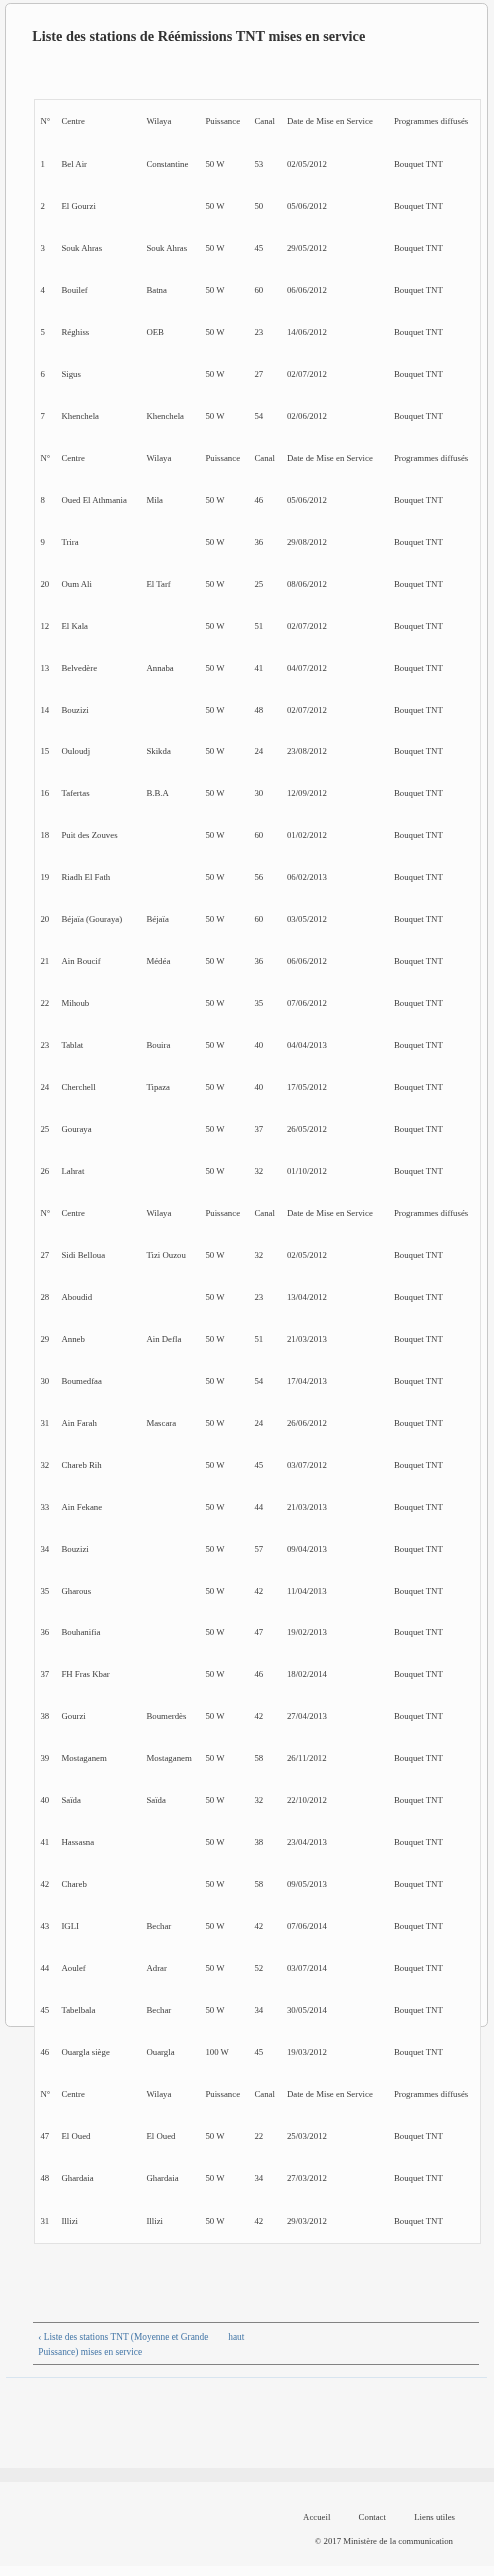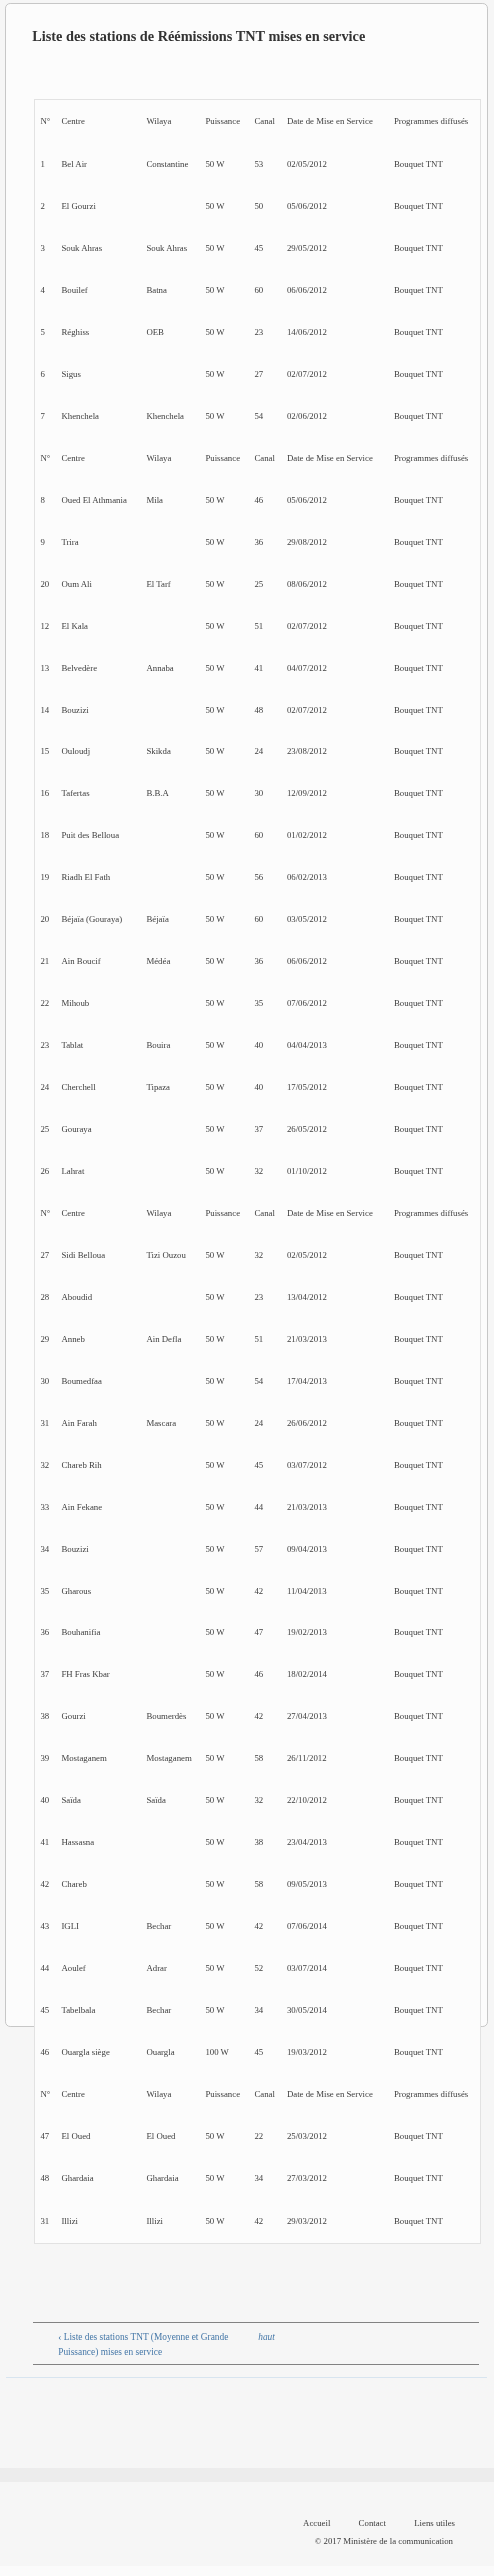--- a/index.html
+++ b/index.html
@@ -36,34 +36,34 @@
   }
   .hr{
     position:absolute;left:27px;width:446px;height:0;
     border-top:0.7px solid #828282;
   }
   .hr1{top:2318px;} .hr2{top:2360px;}
   a.blue-link{
     color:#4678a8;text-decoration:none;font-size:9.4px;line-height:15px;
     display:inline-block;
   }
-  .back-link{width:190px;margin-left:20px;}
-  .top-link{margin-left:10px;font-style:italic;}
+  .back-link{width:190px;}
+  .top-link{margin-left:0;}
   .blue-divider{
     position:absolute;top:2373px;left:0;width:100%;height:0;
     border-top:1.3px solid #d8e5f0;
   }
   .footer-band{
     position:absolute;top:2468px;left:0;width:495px;height:14.3px;background:#ececec;
   }
   .footer-menu{
     position:absolute;top:2512px;right:40px;text-align:right;font-size:8.8px;color:#3c3c3c;
   }
   .footer-menu a{
-    color:#3c3c3c;text-decoration:none;margin-left:26px;display:inline-block;margin-top:6px;
+    color:#3c3c3c;text-decoration:none;margin-left:26px;display:inline-block;
   }
   .footer-copy{
     position:absolute;top:2536px;right:42px;text-align:right;font-size:8.8px;color:#3c3c3c;
   }
   .bottom-strip{
     position:absolute;top:2566px;left:0;width:495px;height:9.8px;background:#fbfbfb;
   }
 </style>
 </head>
 <body>
@@ -231,21 +231,21 @@
             <td>16</td>
             <td>Tafertas</td>
             <td>B.B.A</td>
             <td>50 W</td>
             <td>30</td>
             <td>12/09/2012</td>
             <td>Bouquet TNT</td>
           </tr>
           <tr>
             <td>18</td>
-            <td>Puit des Belloua</td>
+            <td>Puit des Zouves</td>
             <td></td>
             <td>50 W</td>
             <td>60</td>
             <td>01/02/2012</td>
             <td>Bouquet TNT</td>
           </tr>
           <tr>
             <td>19</td>
             <td>Riadh El Fath</td>
             <td></td>

